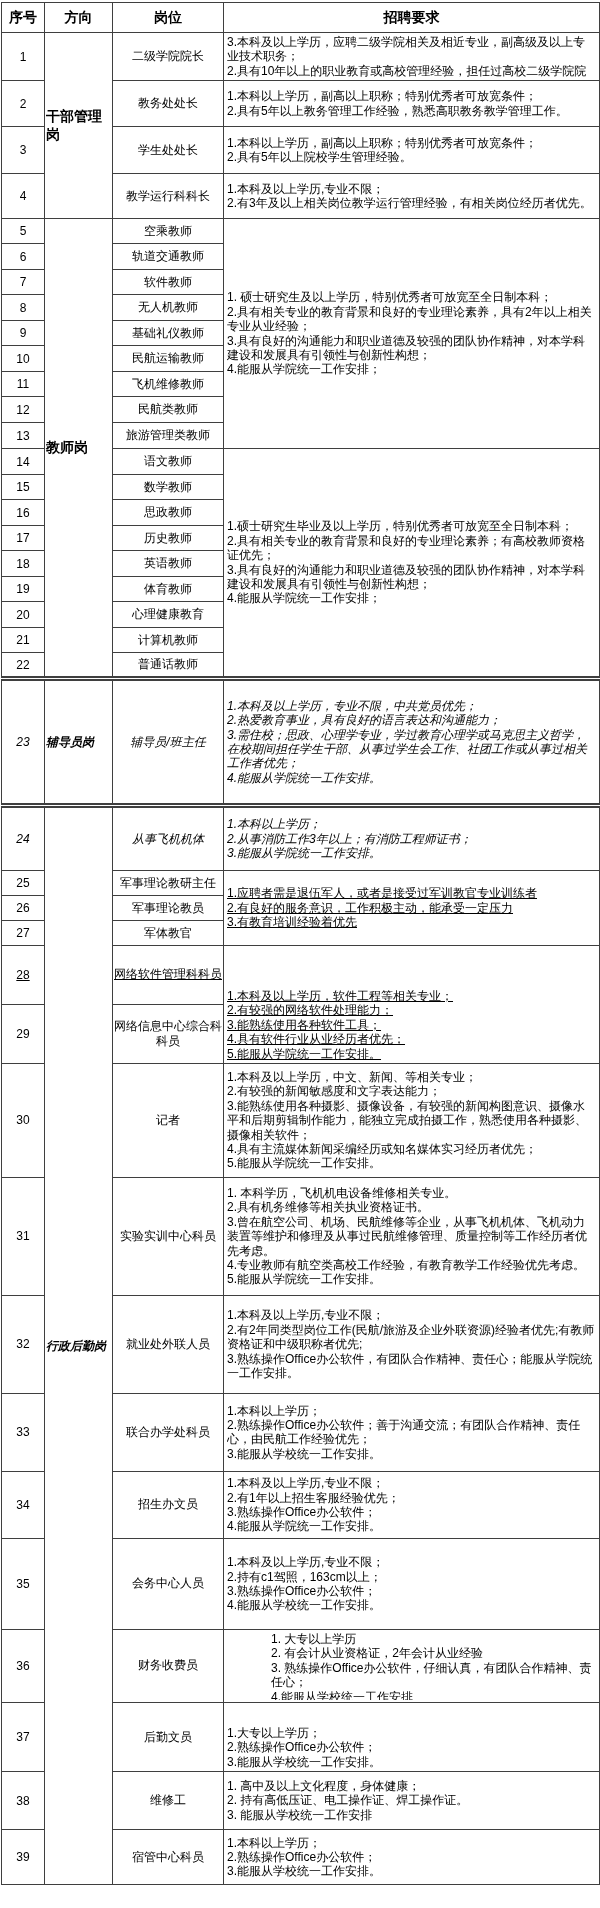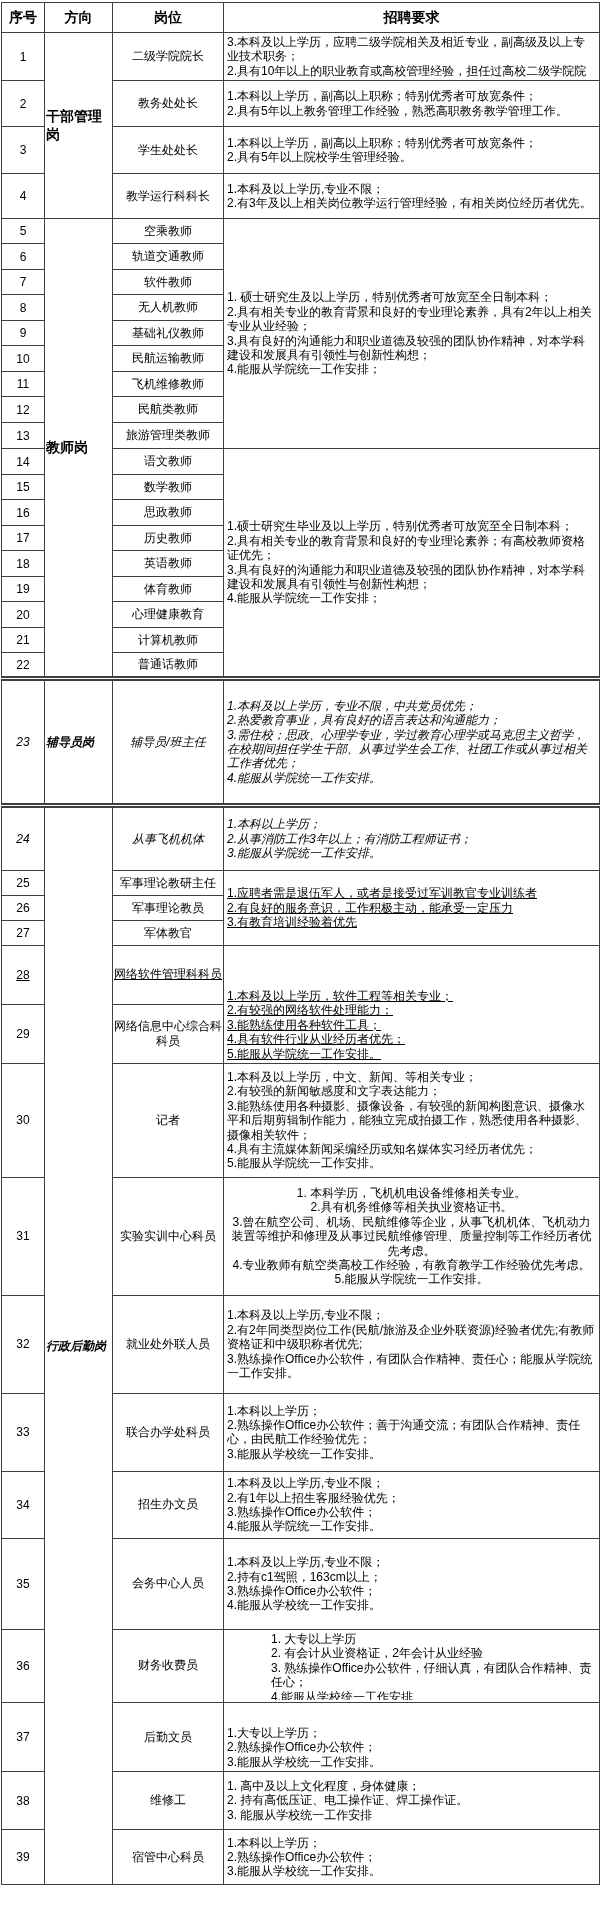--- a/index.html
+++ b/index.html
@@ -250,21 +250,21 @@
               <div class="req-line">3.能熟练使用各种摄影、摄像设备，有较强的新闻构图意识、摄像水平和后期剪辑制作能力，能独立完成拍摄工作，熟悉使用各种摄影、摄像相关软件；</div>
               <div class="req-line">4.具有主流媒体新闻采编经历或知名媒体实习经历者优先；</div>
               <div class="req-line">5.能服从学院统一工作安排。</div>
             </div>
           </td>
         </tr>
         <tr style="height: 118px;">
           <td class="no">31</td>
           <td class="post">实验实训中心科员</td>
           <td class="req" rowspan="1">
-            <div class="req-wrap" style="max-height: 114px; text-align: center;">
+            <div class="req-wrap" style="max-height: 114px;">
               <div class="req-line">1. 本科学历，飞机机电设备维修相关专业。</div>
               <div class="req-line">2.具有机务维修等相关执业资格证书。</div>
               <div class="req-line">3.曾在航空公司、机场、民航维修等企业，从事飞机机体、飞机动力装置等维护和修理及从事过民航维修管理、质量控制等工作经历者优先考虑。</div>
               <div class="req-line">4.专业教师有航空类高校工作经验，有教育教学工作经验优先考虑。</div>
               <div class="req-line">5.能服从学院统一工作安排。</div>
             </div>
           </td>
         </tr>
         <tr style="height: 98px;">
           <td class="no">32</td>

